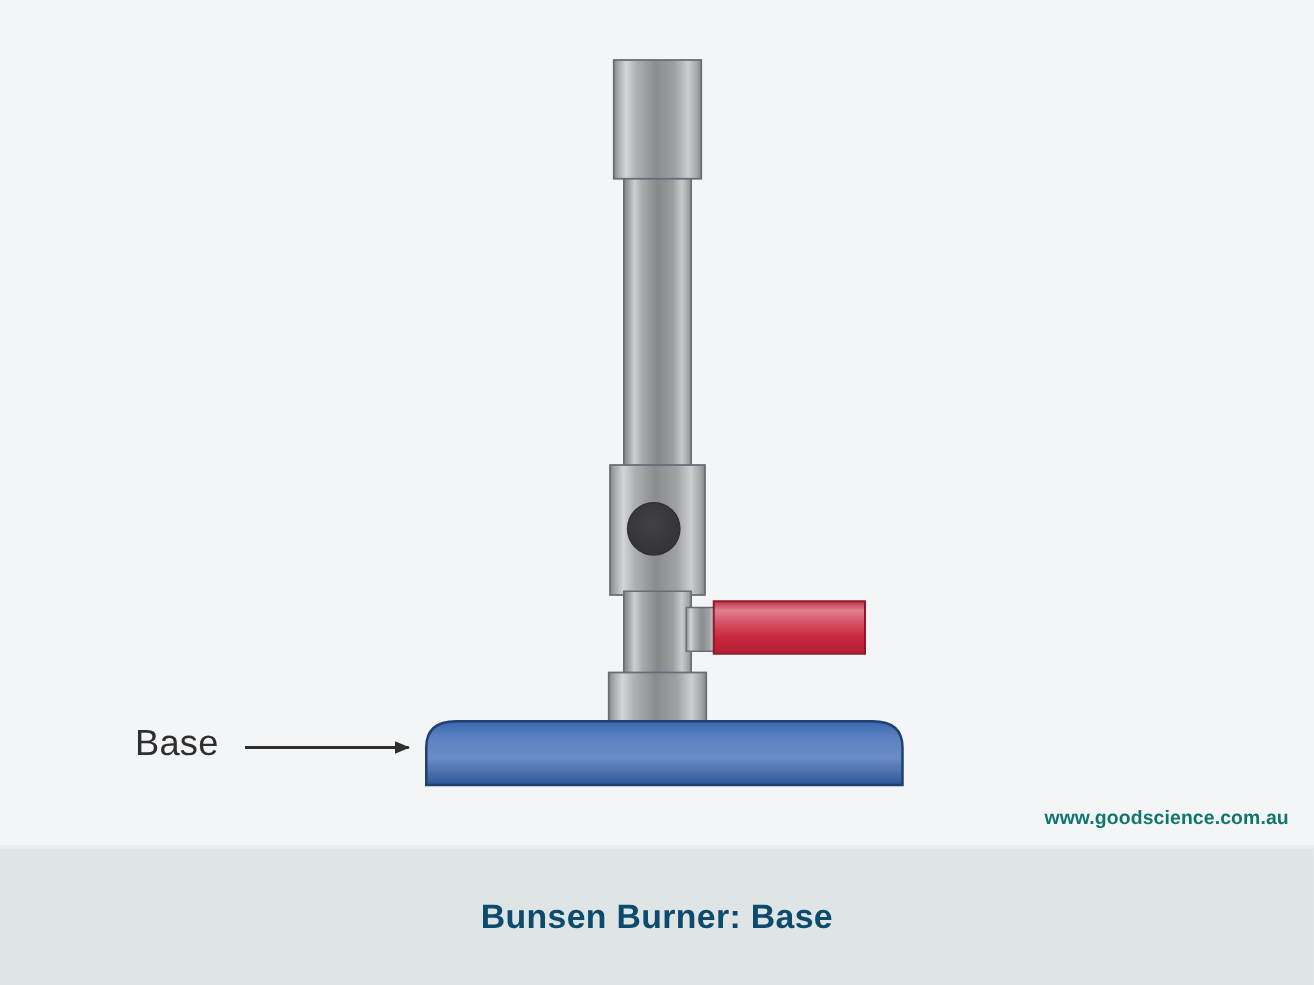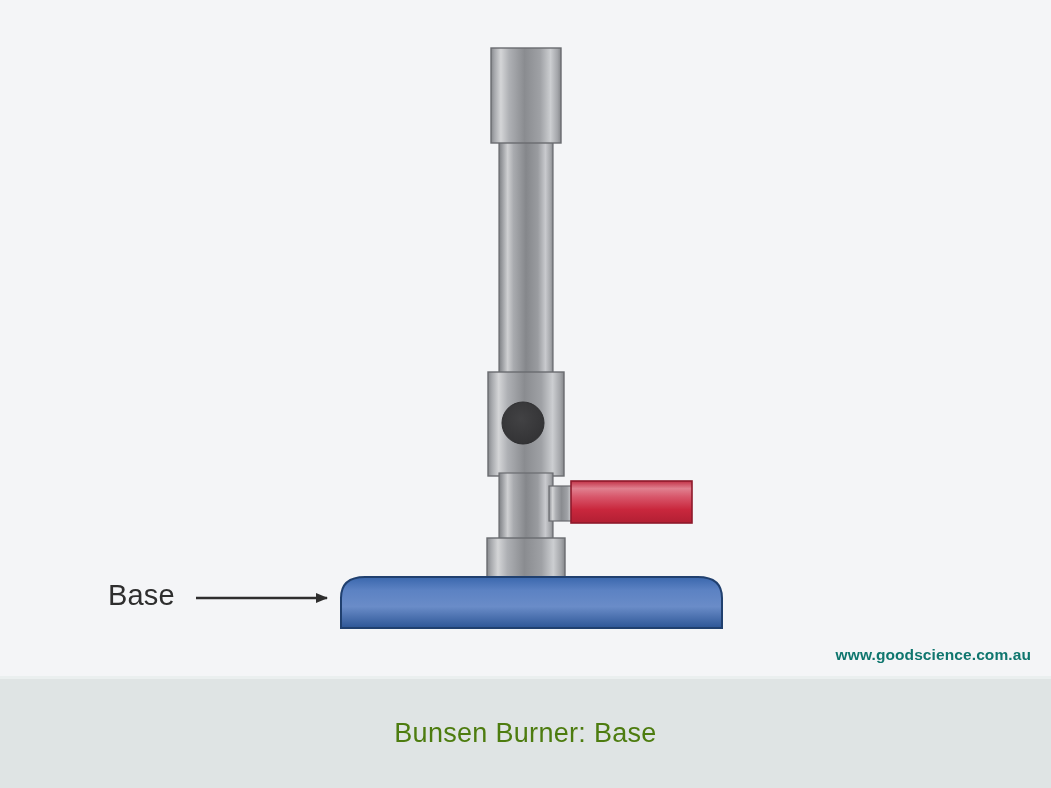--- a/index.html
+++ b/index.html
@@ -65,22 +65,22 @@
     height: 112px;
     background: #dfe4e4;
     border-top: 3px solid #eaefef;
     box-sizing: border-box;
     display: flex;
     align-items: center;
     justify-content: center;
   }
   .caption-text {
     font-size: 27px;
-    font-weight: normal;
-    color: #4d7c0f;
+    font-weight: bold;
+    color: #0c4a6e;
     letter-spacing: 0.3px;
     white-space: nowrap;
   }
 </style>
 </head>
 <body>
 
 <div class="page">
 
   <div class="stage">

